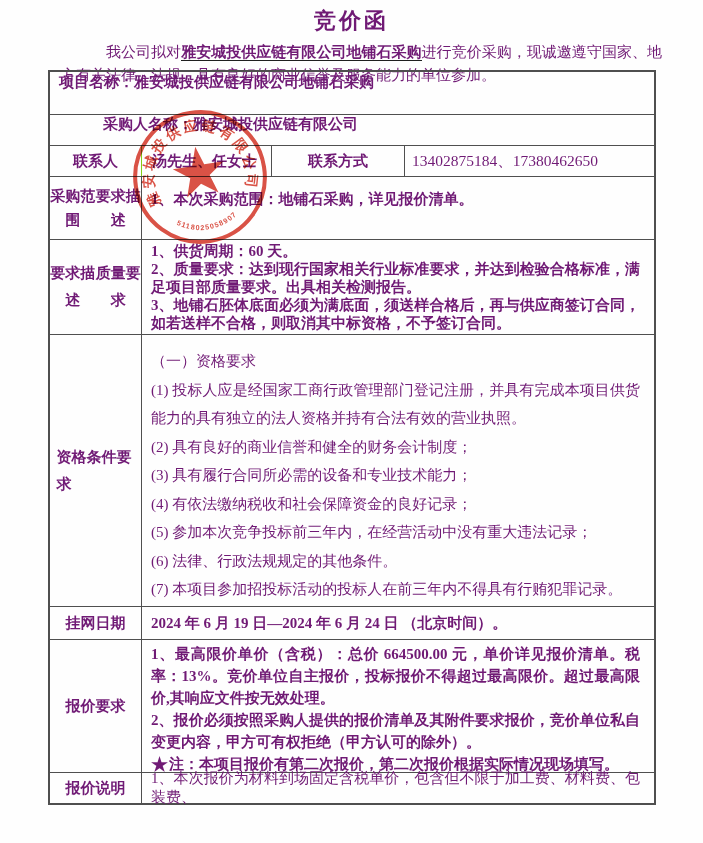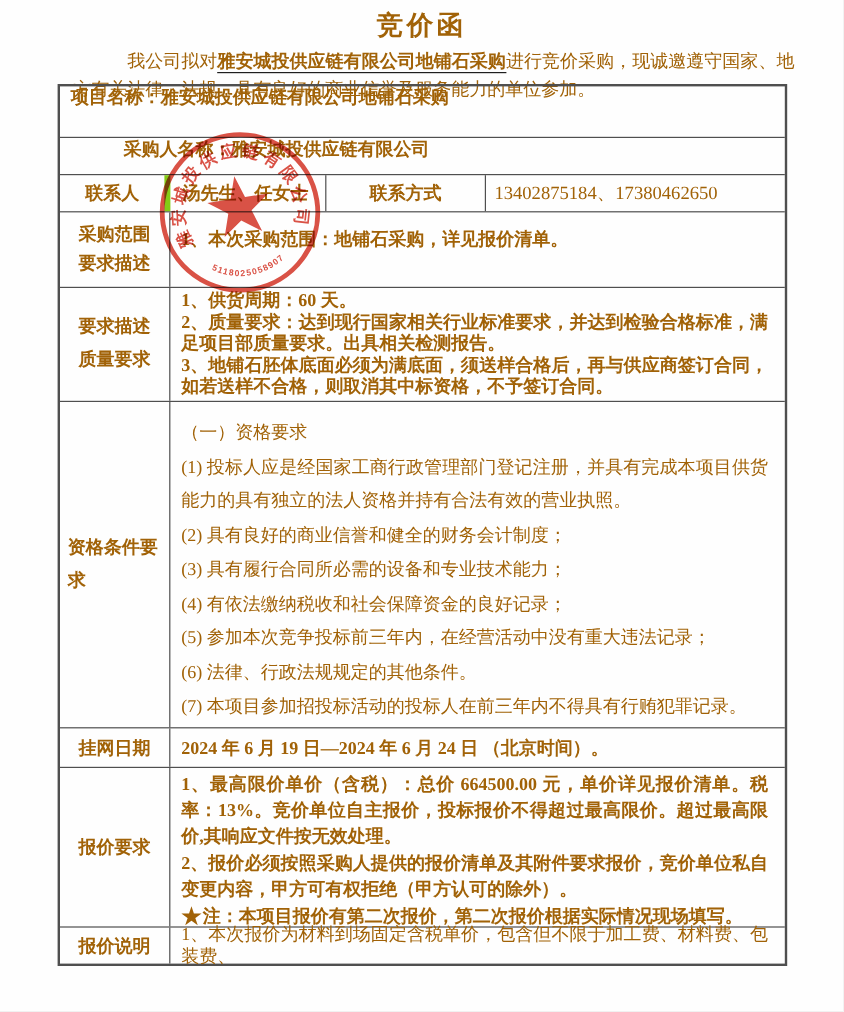--- a/index.html
+++ b/index.html
@@ -1,20 +1,20 @@
 <!DOCTYPE html>
 <html><head>
 <meta charset="utf-8">
 <style>
   html,body{margin:0;padding:0;background:#e8e8e8;}
   .page{
     position:relative;width:703px;height:843px;background:#fefefe;
     margin:0 auto;overflow:hidden;
     font-family:"Liberation Serif","DejaVu Serif",serif;
-    color:#a16207;
+    color:#701a75;
   }
   .doc-title{
     position:absolute;top:6px;left:0;width:703px;text-align:center;
     font-size:22px;font-weight:bold;letter-spacing:3px;margin:0;
   }
   .intro{
     position:absolute;left:57px;top:37px;width:601px;
     font-size:15px;line-height:23px;text-align:justify;
     text-indent:45px;word-break:break-all;margin:4px;
   }
@@ -23,31 +23,31 @@
   .tbl{
     position:absolute;left:48px;top:70px;width:608px;
     border:2px solid #4f4f4f;box-sizing:border-box;background:transparent;
     font-size:15px;
   }
   .row{display:flex;box-sizing:border-box;border-top:1px solid #4f4f4f;}
   .row:first-child{border-top:none;}
   .cell{box-sizing:border-box;min-width:0;}
   .lbl{
     width:92px;flex:0 0 92px;border-right:1px solid #4f4f4f;
-    display:flex;flex-direction:column;justify-content:center;align-items:center;
+    display:flex;flex-direction:row;justify-content:center;align-items:center;
     font-weight:bold;text-align:center;
   }
   .cnt{flex:1 1 auto;padding:0 14px 0 9px;word-break:break-all;text-align:justify;}
   .full{flex:1 1 auto;padding:0 6px 0 9px;}
   .r1{height:42px;}
   .r1 .ln{line-height:21px;font-weight:bold;}
   .r2{height:31px;}
   .r2 .full{display:flex;align-items:flex-start;font-weight:bold;margin-left:44px;}
   .r3{height:31px;}
-  .r3 .c-lbl1{width:92px;flex:0 0 92px;border-right:5px solid #84cc16;display:flex;align-items:center;justify-content:center;font-weight:bold;}
+  .r3 .c-lbl1{width:92px;flex:0 0 92px;border-right:1px solid #84cc16;display:flex;align-items:center;justify-content:center;font-weight:bold;}
   .r3 .c-val1{width:130px;flex:0 0 130px;border-right:1px solid #4f4f4f;display:flex;align-items:center;padding-left:10px;font-weight:bold;box-sizing:border-box;}
   .r3 .c-lbl2{width:133px;flex:0 0 133px;border-right:1px solid #4f4f4f;display:flex;align-items:center;justify-content:center;font-weight:bold;box-sizing:border-box;}
   .r3 .c-val2{flex:1 1 auto;display:flex;align-items:center;padding-left:7px;font-family:"Liberation Serif",serif;font-size:15.5px;}
   .r4{height:63px;}
   .r4 .lbl{line-height:24px;justify-content:center;}
   .r4 .cnt{padding-top:13px;font-weight:bold;}
   .r5{height:95px;}
   .r5 .lbl{line-height:27px;}
   .r5 .cnt{padding-top:2px;font-weight:bold;}
   .r5 .cnt p{margin:0;line-height:18px;}

